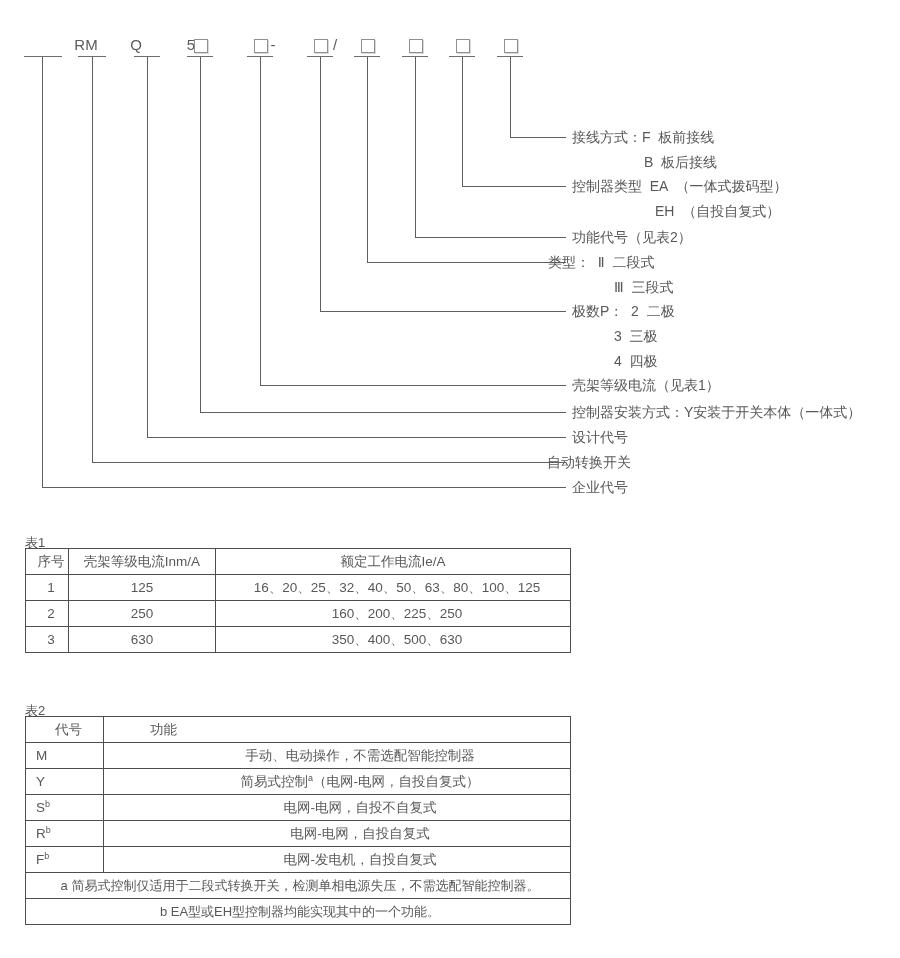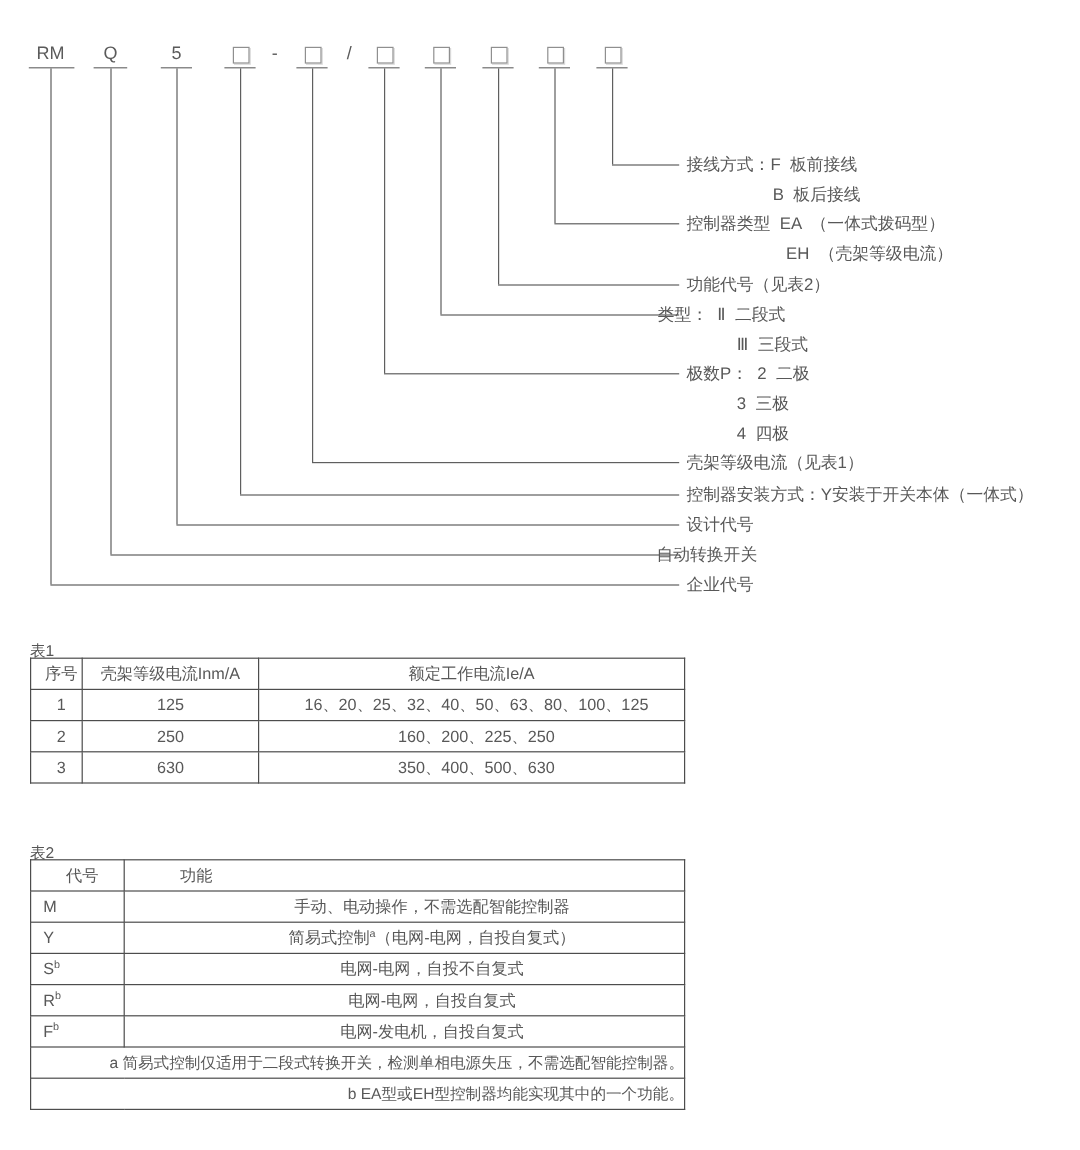--- a/index.html
+++ b/index.html
@@ -9,20 +9,21 @@
     background:#ffffff;
     font-family:"Liberation Sans","DejaVu Sans",sans-serif;
     color:#555555;
     overflow:hidden;
   }
   
   .sym{
     position:absolute;top:36px;height:18px;line-height:18px;
     font-size:15px;color:#5a5a5a;transform:translateX(-50%);
     white-space:nowrap;
+    margin-left:44px;
   }
   .cbox{
     position:absolute;top:39px;width:12px;height:12px;
     border:1px solid #8f8f8f;box-shadow:1px 1px 0 #d9d9d9;
     background:#ffffff;
   }
   .ul{position:absolute;top:56px;height:1px;background:#6e6e6e;}
   .vl{position:absolute;width:1px;background:#5f5f5f;top:57px;}
   .hl{position:absolute;height:1px;background:#5f5f5f;}
   .lbl{
@@ -38,21 +39,21 @@
   table.spec th,table.spec td{
     border:1px solid #4d4d4d;font-weight:normal;
     height:25px;padding:0;line-height:25px;white-space:nowrap;
     overflow:hidden;
   }
   .al{text-align:center;padding-left:8px !important;}
   .ac{text-align:center;}
   .codecell{text-align:left;padding-left:10px !important;}
   .funchead{text-align:left;padding-left:46px !important;}
   .funccell{text-align:center;padding-left:46px !important;}
-  .footcell{text-align:right;padding-left:4px !important;font-size:13px;}
+  .footcell{text-align:center;padding-left:4px !important;font-size:13px;}
   sup{font-size:9px;line-height:0;}
 </style>
 </head>
 <body>
 
 <div class="page">
 
   <div>
     <span class="sym" style="left:42px">RM</span>
     <span class="sym" style="left:92px">Q</span>
@@ -104,21 +105,21 @@
 
     <div class="vl" style="left:462px;height:129px"></div>
     <div class="hl" style="left:462px;top:186px;width:104px"></div>
 
     <div class="vl" style="left:510px;height:80px"></div>
     <div class="hl" style="left:510px;top:137px;width:56px"></div>
 
     <div class="lbl" style="left:572px;top:128px">接线方式：F  板前接线</div>
     <div class="lbl" style="left:644px;top:153px">B  板后接线</div>
     <div class="lbl" style="left:572px;top:177px">控制器类型  EA  （一体式拨码型）</div>
-    <div class="lbl" style="left:655px;top:202px">EH  （壳架等级电流）</div>
+    <div class="lbl" style="left:655px;top:202px">EH  （自投自复式）</div>
     <div class="lbl" style="left:572px;top:228px">功能代号（见表2）</div>
     <div class="lbl" style="left:548px;top:253px">类型：  Ⅱ  二段式</div>
     <div class="lbl" style="left:614px;top:278px">Ⅲ  三段式</div>
     <div class="lbl" style="left:572px;top:302px">极数P：  2  二极</div>
     <div class="lbl" style="left:614px;top:327px">3  三极</div>
     <div class="lbl" style="left:614px;top:352px">4  四极</div>
     <div class="lbl" style="left:572px;top:376px">壳架等级电流（见表1）</div>
     <div class="lbl" style="left:572px;top:403px">控制器安装方式：Y安装于开关本体（一体式）</div>
     <div class="lbl" style="left:572px;top:428px">设计代号</div>
     <div class="lbl" style="left:547px;top:453px">自动转换开关</div>

